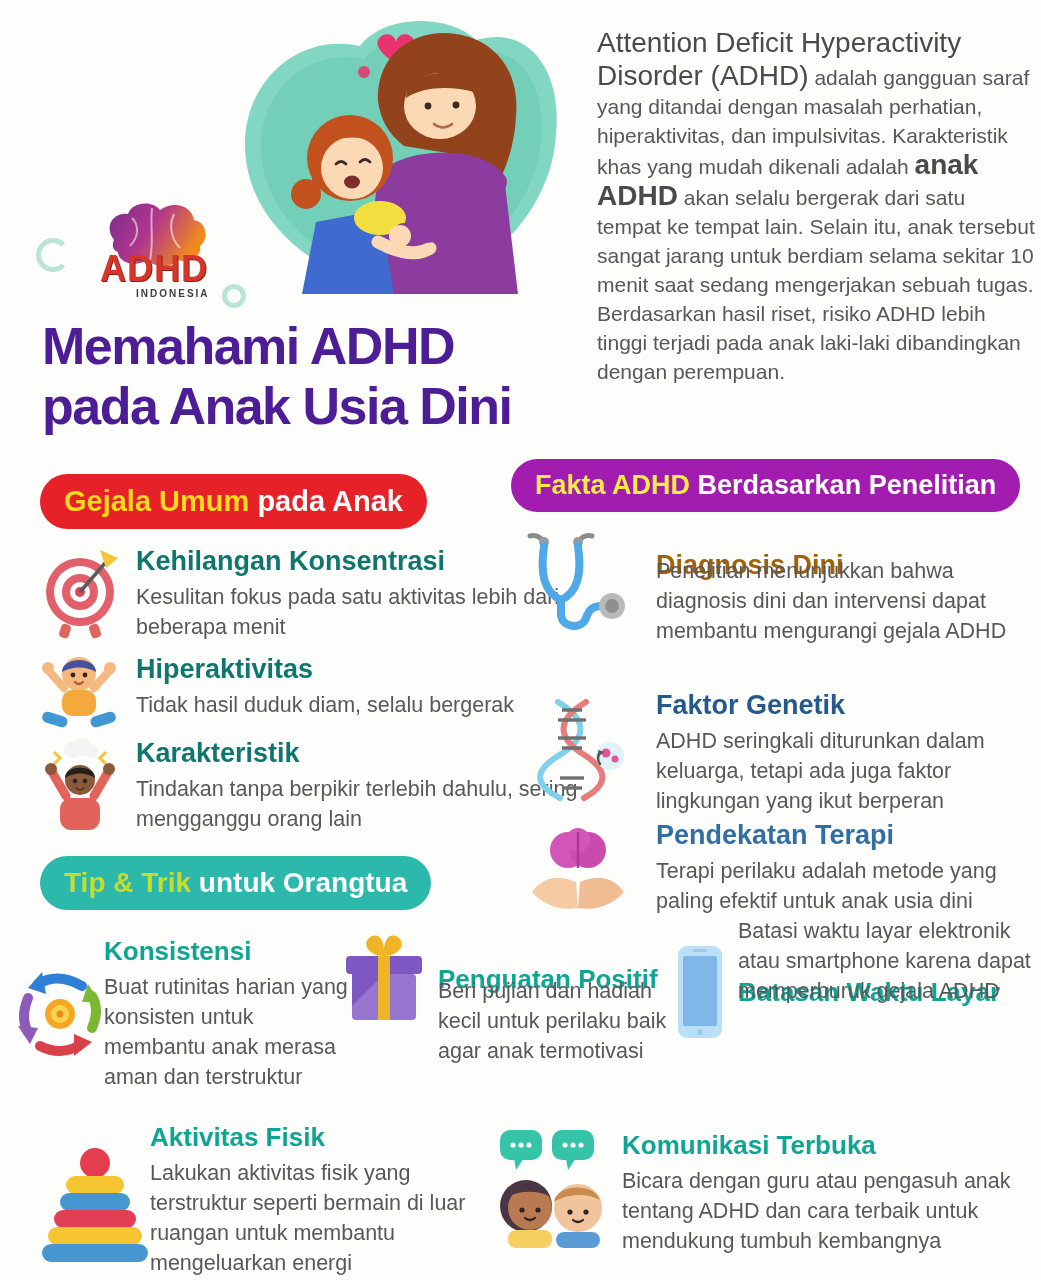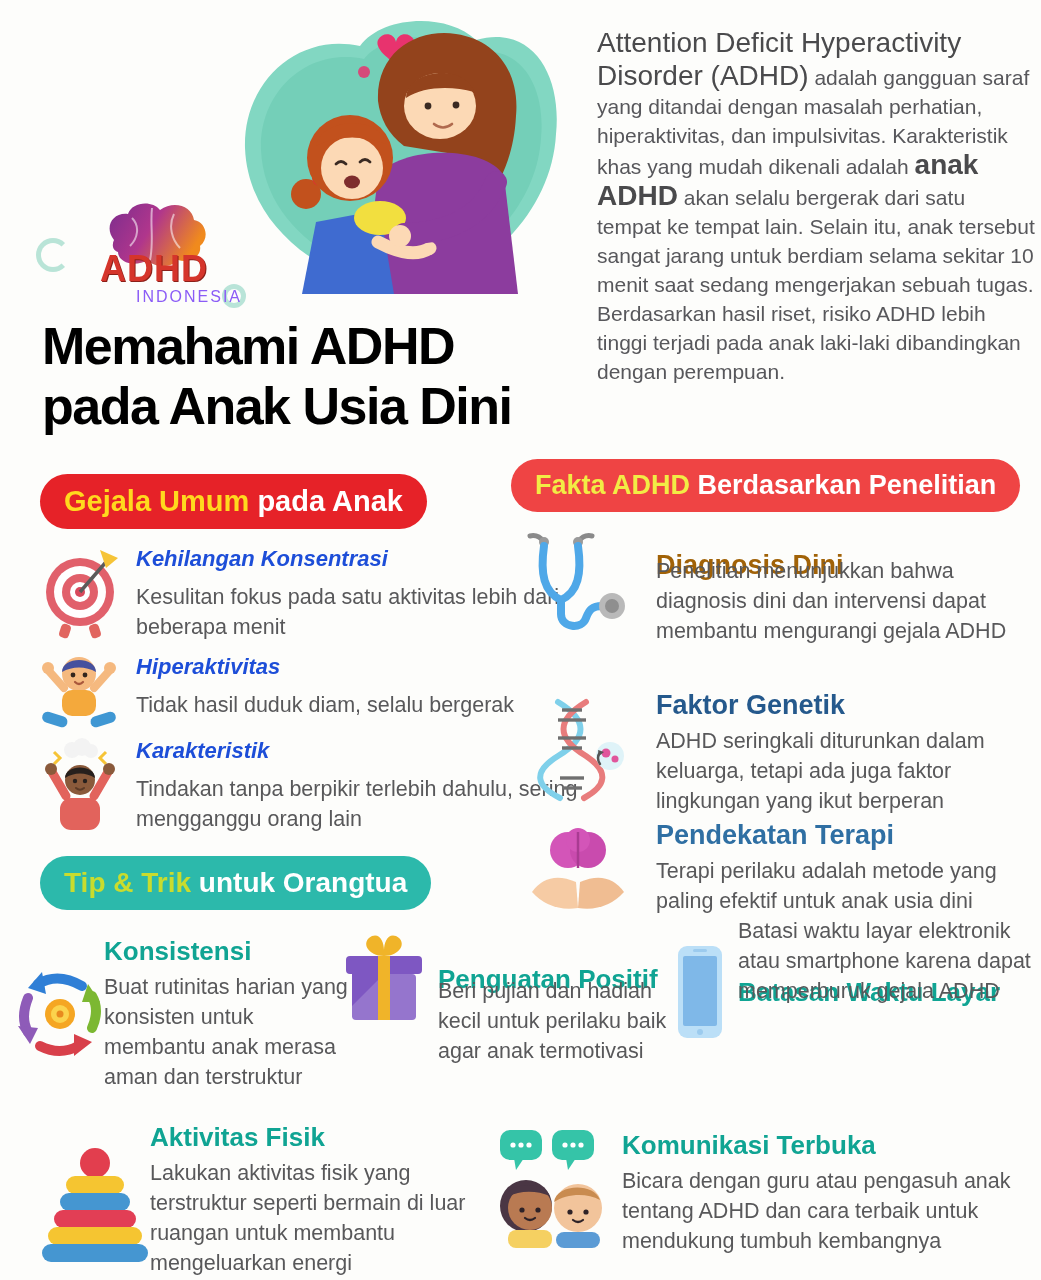--- a/index.html
+++ b/index.html
@@ -6,39 +6,39 @@
   .canvas{
     position:relative;width:1041px;height:1280px;background:#FDFDFB;
     font-family:"Liberation Sans", sans-serif;overflow:hidden;color:#58585A;
   }
   .abs{position:absolute;}
   
   .intro{left:597px;top:26px;width:438px;font-size:21px;line-height:29px;color:#57575B;}
   .intro .head{font-size:28px;line-height:33px;font-weight:400;color:#4A4A4C;}
   .intro .em{font-size:28px;font-weight:800;color:#4A4A4C;}
   
-  .title{left:42px;top:316px;font-size:52px;line-height:60px;font-weight:800;color:#000000;letter-spacing:-1.5px;}
+  .title{left:42px;top:316px;font-size:52px;line-height:60px;font-weight:800;color:#4c1d95;letter-spacing:-1.5px;}
   
   .badge{border-radius:34px;font-weight:800;white-space:nowrap;padding:11px 24px;display:inline-block;}
   .badge .hl{color:#FFD91E;}
   .badge .rest{color:#FFFFFF;text-align:right;}
   .badge-red{left:40px;top:474px;background:#E62228;font-size:29px;}
-  .badge-blue{left:511px;top:459px;background:#ef4444;font-size:27px;}
+  .badge-blue{left:511px;top:459px;background:#a21caf;font-size:27px;}
   .badge-blue .hl{color:#F2EC45;}
   .badge-teal{left:40px;top:856px;background:#2CB9AB;font-size:28px;}
   .badge-teal .hl{color:#C9DC2E;}
   
   .item-title{font-weight:800;}
-  .sym-title{font-size:22px;color:#1d4ed8;font-style:italic;}
+  .sym-title{font-size:27px;color:#0f766e;}
   .fact-title{font-size:27px;}
   .tip-title{font-size:26px;color:#10A493;}
   .desc{font-size:21.5px;line-height:30px;color:#58585A;}
   
   .logo-brand{left:100px;top:248px;font-size:36px;font-weight:800;color:#D5352B;letter-spacing:1px;text-shadow:1px 1px 0 #8c1f18;}
-  .logo-country{left:136px;top:288px;font-size:16px;font-weight:400;color:#8b5cf6;letter-spacing:2px;}
+  .logo-country{left:136px;top:288px;font-size:10px;font-weight:700;color:#404040;letter-spacing:2px;}
   .deco{border:5px solid rgba(130,207,187,.55);border-radius:50%;}
 </style>
 </head>
 <body>
 
 <div class="canvas">
 
   <svg class="abs" style="left:228px;top:6px" width="345" height="300" viewBox="0 0 345 300">
     <path d="M172,288 C92,272 20,220 17,142 C15,76 70,26 132,40 C154,10 218,6 248,34 C305,18 334,70 328,128 C324,205 258,274 172,288 Z" fill="#82D7C2"></path>
     <path d="M172,276 C100,261 36,214 33,144 C31,85 80,41 136,53 C156,27 214,23 241,48 C292,34 318,80 313,132 C309,201 250,263 172,276 Z" fill="#74CFB8"></path>

